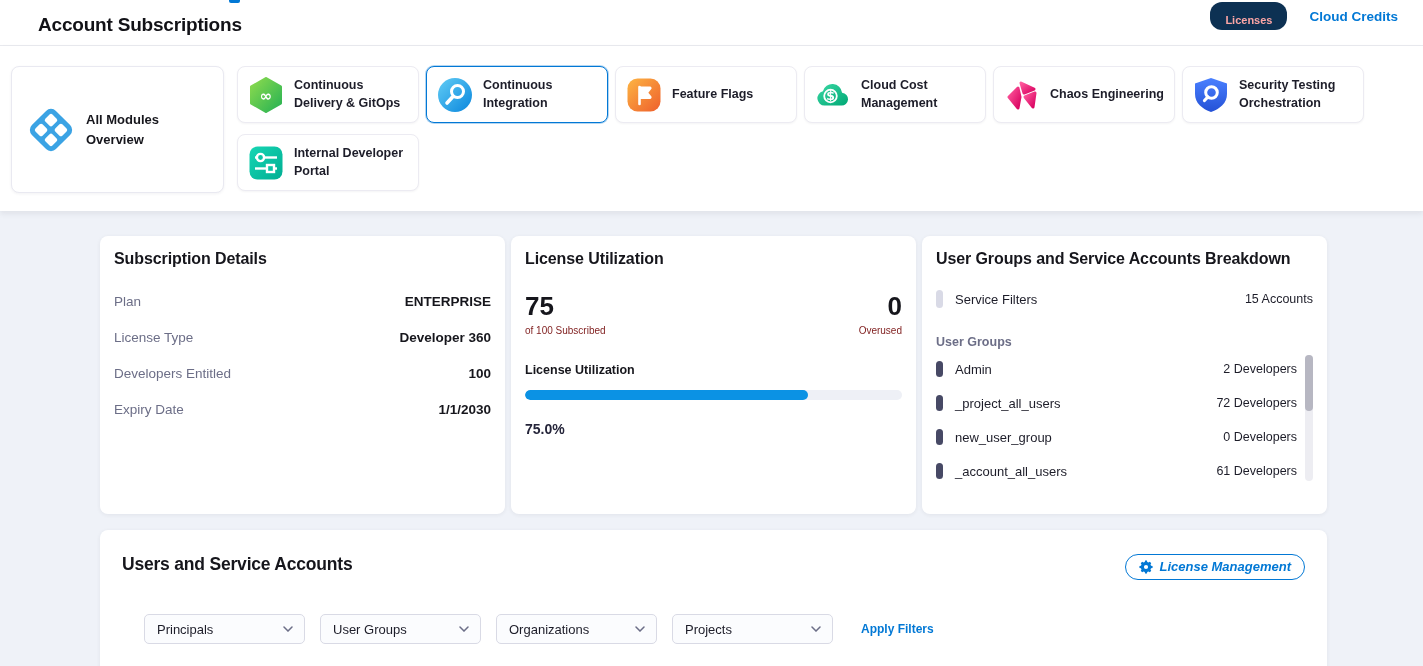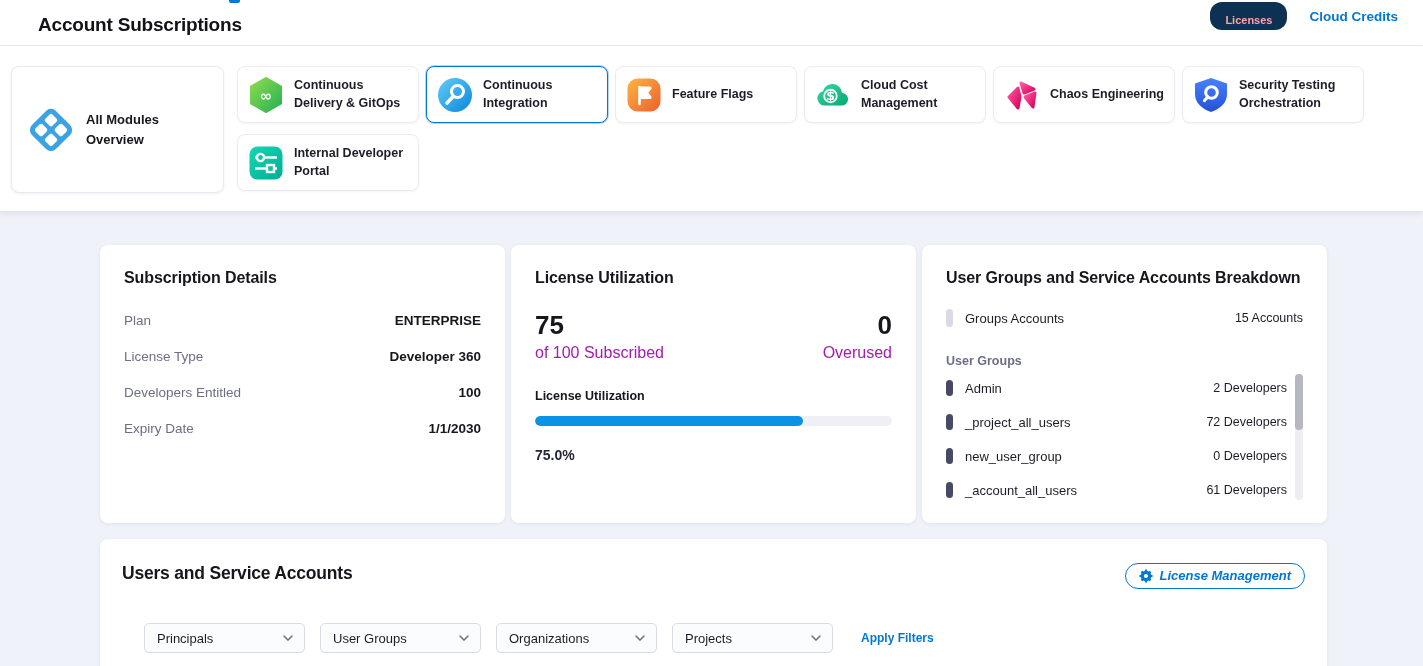--- a/index.html
+++ b/index.html
@@ -31,32 +31,32 @@
   .module-grid { display:flex; flex-wrap:wrap; column-gap:7px; row-gap:11px; width:1145px; align-content:flex-start; }
   .mod-card { width:182px; height:57px; border:1px solid #ecebf2; border-radius:8px; background:#fff;
     display:flex; align-items:center; gap:10px; padding:0 10px; box-shadow:0 1px 2px rgba(40,41,61,.05); cursor:pointer; }
   .mod-card.selected { border-color:#0278d5; box-shadow:0 0 0 1px rgba(2,120,213,.3); }
   .mod-icon { width:36px; height:36px; flex:0 0 36px; }
   .mod-label { font-size:12.5px; font-weight:600; line-height:1.4; color:#1d1d29; }
 
   
   .stats { padding:25px 0 0 100px; }
   .cards-row { display:flex; gap:6px; }
-  .card { width:405px; height:278px; background:#fff; border-radius:8px; padding:24px; box-shadow:0 1px 4px rgba(40,41,61,.07);margin-top:9px; }
+  .card { width:405px; height:278px; background:#fff; border-radius:8px; padding:14px; box-shadow:0 1px 4px rgba(40,41,61,.07); }
   .card-title { margin:0; font-size:16px; font-weight:700; color:#16161c; letter-spacing:-0.1px; }
 
   .kv-row { display:flex; justify-content:space-between; align-items:flex-start; margin-top:21px; font-size:13.5px; }
   .kv-row:first-of-type { margin-top:26px; }
   .kv-label { color:#6c6e87; }
   .kv-value { font-weight:700; color:#16161c; }
 
   .lu-numbers { display:flex; justify-content:space-between; margin-top:25px; }
   .lu-right { text-align:right; }
   .big-num { font-size:26px; font-weight:700; color:#16161c; line-height:1; }
-  .num-cap { font-size:16px; color:#a21caf; margin-top:6px; }
+  .num-cap { font-size:10px; color:#7f1d1d; margin-top:6px; }
   .bar-label { font-size:12.5px; font-weight:700; color:#16161c; margin-top:27px; }
   .bar-track { height:10px; background:#eef0f6; border-radius:6px; margin-top:13px; overflow:hidden; }
   .bar-fill { height:100%; width:0; background:#0b92e4; border-radius:6px; }
   .pct-text { font-size:14px; font-weight:700; color:#25253a; margin-top:21px; }
 
   .sa-row { display:flex; align-items:center; margin-top:22px; font-size:13px; }
   .marker { width:7px; height:18px; border-radius:4px; margin-right:12px; flex:0 0 7px; }
   .sa-marker { background:#d9dae6; }
   .grp-marker { background:#474965; height:16px; }
   .flex-1 { flex:1; }
@@ -255,21 +255,21 @@
       <div class="bar-track">
         <div class="bar-fill" style="width: 75%; background: rgb(11, 146, 228);"></div>
       </div>
       <div class="pct-text">75.0%</div>
     </div>
 
     <div class="card">
       <h2 class="card-title">User Groups and Service Accounts Breakdown</h2>
       <div class="sa-row">
         <span class="marker sa-marker"></span>
-        <span class="flex-1">Groups Accounts</span>
+        <span class="flex-1">Service Filters</span>
         <span class="right-val">15 Accounts</span>
       </div>
       <div class="grp-heading">User Groups</div>
       <div class="grp-list">
         <div class="grp-row">
           <span class="marker grp-marker"></span>
           <span class="flex-1">Admin</span>
           <span class="right-val">2 Developers</span>
         </div>
         <div class="grp-row">

